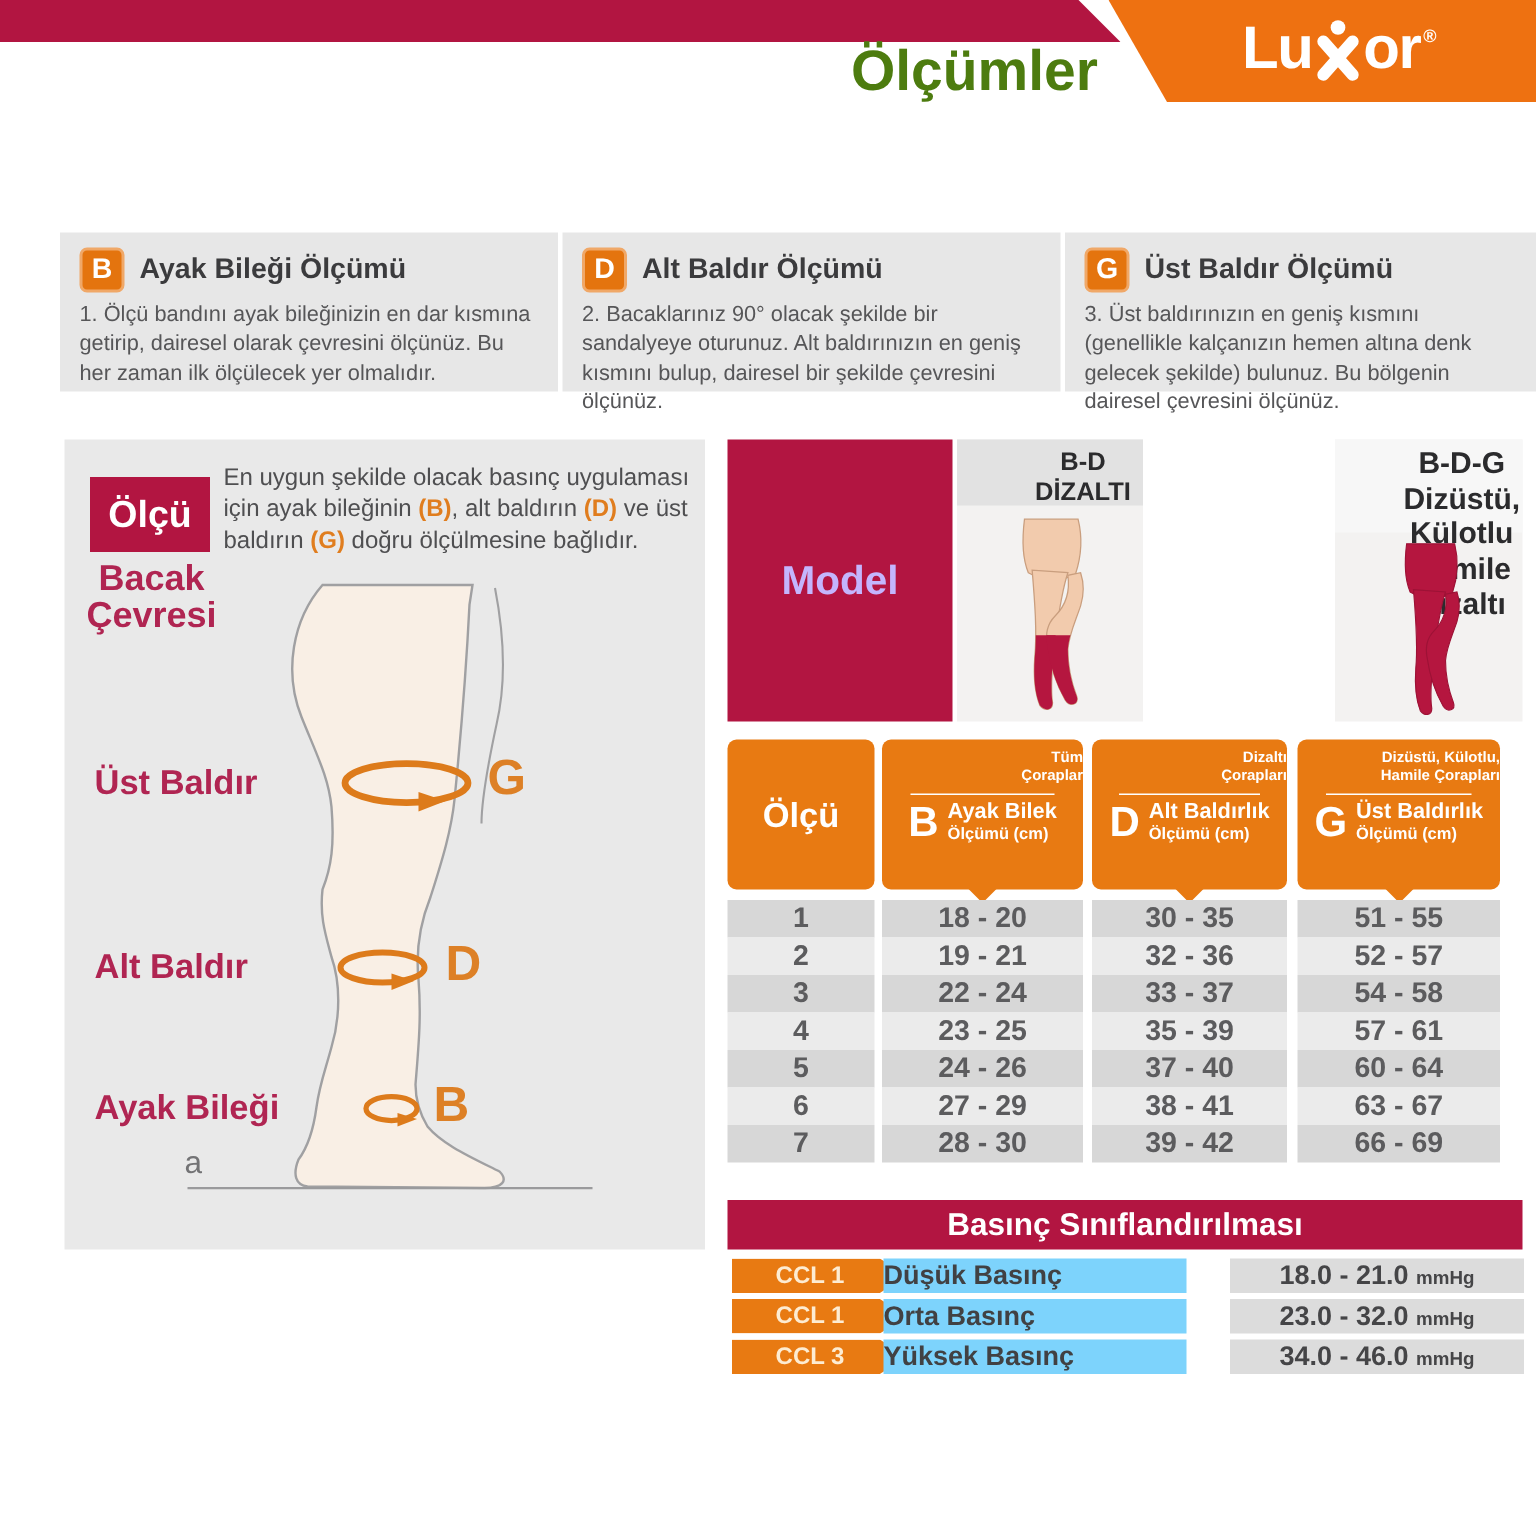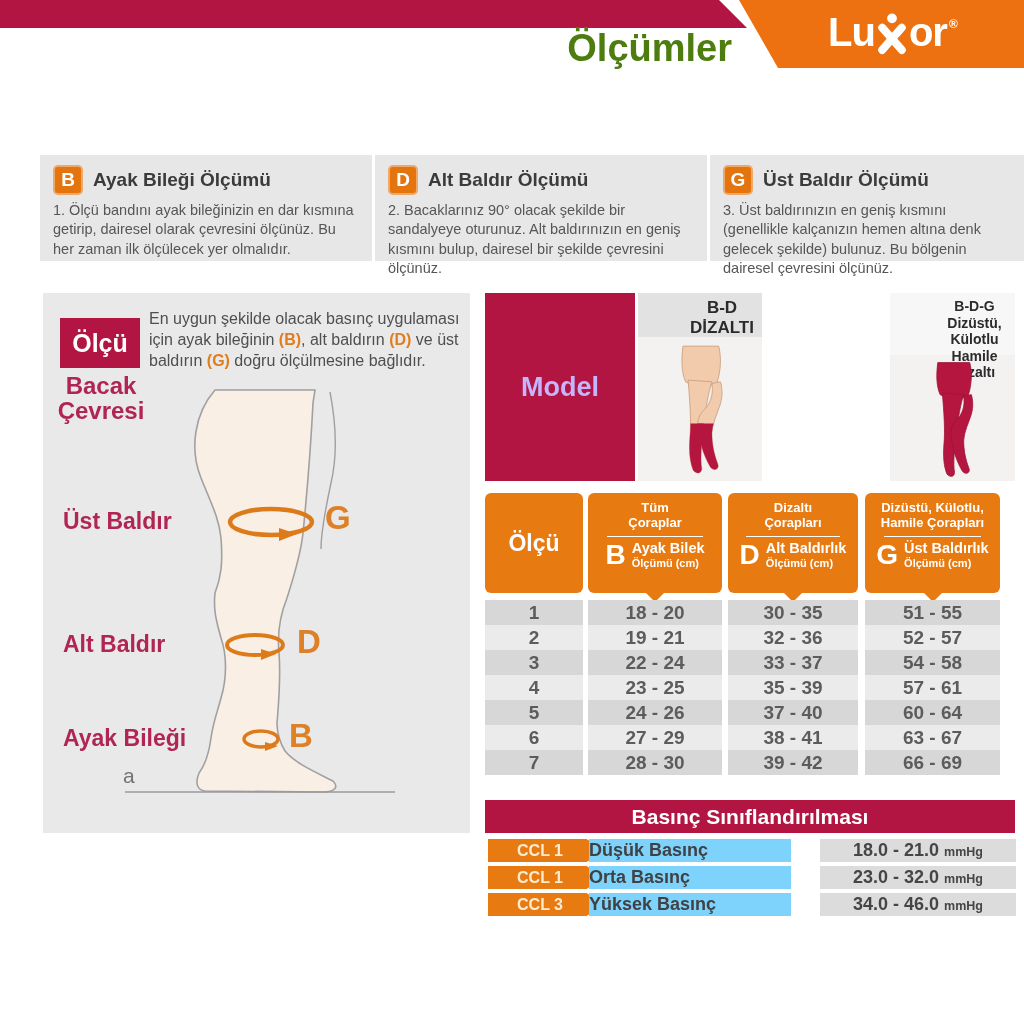--- a/index.html
+++ b/index.html
@@ -37,27 +37,27 @@
   .leglabel{color:#b02552;font-size:23px;font-weight:700;text-align:left;width:155px;}
   .legletter{color:#dd8026;font-size:33px;font-weight:600;}
   .ground-a{left:80px;top:471px;font-size:21px;color:#737375;}
 
   
   .modelhead{left:485px;top:293px;width:150px;height:188px;background:#b21541;color:#c4b5fd;
              font-size:27px;font-weight:700;display:flex;align-items:center;justify-content:center;}
   .mcol{top:293px;height:188px;background:#f3f2f1;}
   .mtitle{background:#e2e2e2;text-align:center;font-weight:800;color:#2b2b2d;
           font-size:17px;line-height:1.18;padding-top:5px;height:39px;padding-left:44px;}
-  .mtitle.small{background:#f7f7f7;font-size:14px;height:57px;}
+  .mtitle.small{background:#f7f7f7;font-size:20px;height:57px;}
   .mfig{display:flex;justify-content:center;align-items:flex-end;height:140px;}
 
   
   .ohead{background:#e87a12;border-radius:6px;color:#fff;top:493px;height:100px;box-sizing:border-box;}
   .ohead.center{display:flex;align-items:center;justify-content:center;font-size:23px;font-weight:800;}
-  .ohead .group{font-size:13px;font-weight:800;text-align:center;line-height:1.18;padding-top:7px;}
+  .ohead .group{font-size:10px;font-weight:800;text-align:right;line-height:1.18;padding-top:7px;}
   .ohead .divider{width:72%;height:1px;background:#ffffff;margin:5px auto 4px auto;}
   .ohead .letrow{display:flex;justify-content:center;align-items:center;}
   .ohead .bigletter{font-size:28px;font-weight:700;line-height:1;}
   .ohead .desc{margin-left:6px;text-align:left;}
   .ohead .desc .d1{font-size:14.5px;font-weight:800;line-height:1.1;}
   .ohead .desc .d2{font-size:11px;font-weight:700;line-height:1.2;}
   .tail::after{content:"";position:absolute;left:50%;bottom:-9px;transform:translateX(-50%);
                border:10px solid transparent;border-top:10px solid #e87a12;border-bottom:none;}
   .dcol{top:600px;}
   .dcol .cell{height:25px;line-height:25px;text-align:center;font-size:19px;

